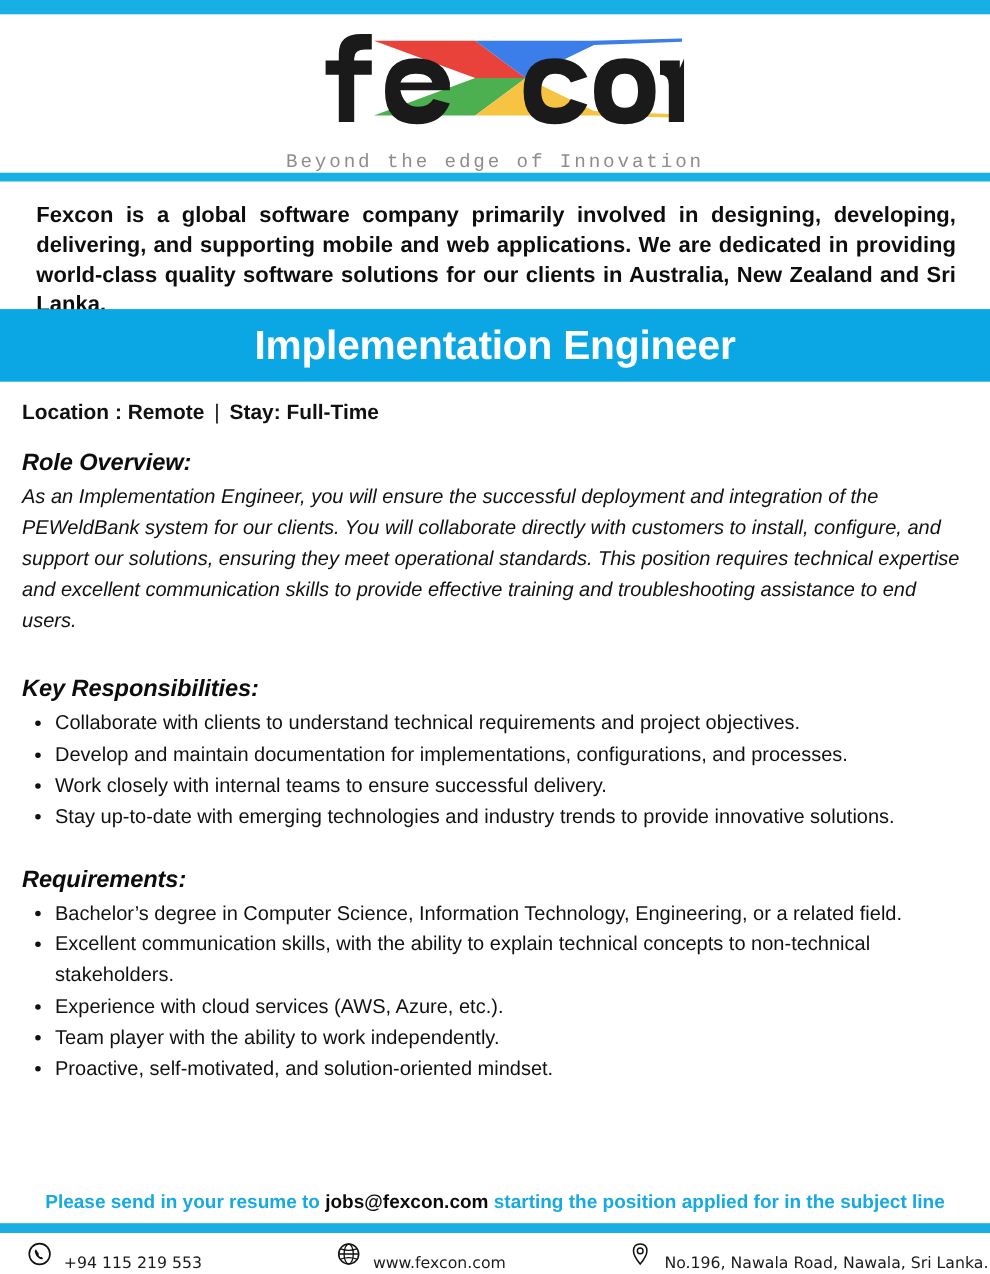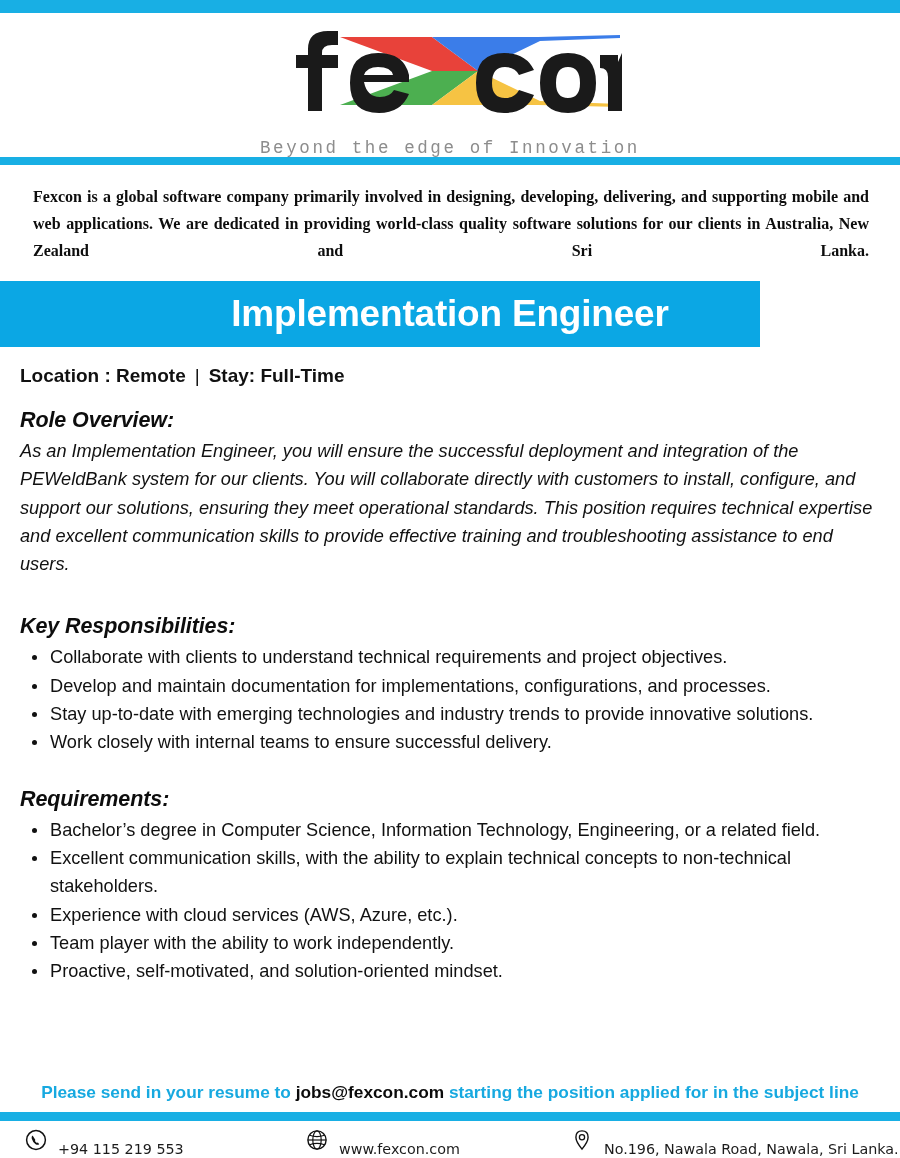--- a/index.html
+++ b/index.html
@@ -63,38 +63,38 @@
     letter-spacing: 2.6px;
     color: #8d8d8d;
     white-space: nowrap;
   }
 
   
   .intro {
     position: absolute;
     left: 33px; top: 183px;
     width: 836px;
-    font-family: Liberation Serif, serif;
-    font-weight: bold;
-    font-size: 16px;
+    font-family: Liberation Sans, sans-serif;
+    font-weight: bold;
+    font-size: 20px;
     line-height: 27px;
     color: #0d0d0d;
     text-align: justify;
   }
   .intro::after {
     content: "";
     display: inline-block;
     width: 100%;
   }
 
   
   .banner {
     position: absolute;
     left: 0; top: 281px;
-    width: 760px; height: 66px;
+    width: 900px; height: 66px;
     background: #0BA7E4;
   }
   .banner-title {
     position: absolute;
     left: 0; top: 0;
     width: 900px;
     line-height: 66px;
     text-align: center;
     color: #ffffff;
     font-family: "Liberation Sans", sans-serif;
@@ -282,22 +282,22 @@
       <p class="overview-text">As an Implementation Engineer, you will ensure the successful deployment and integration of the PEWeldBank system for our clients. You will collaborate directly with customers to install, configure, and support our solutions, ensuring they meet operational standards. This position requires technical expertise and excellent communication skills to provide effective training and troubleshooting assistance to end users.</p>
     </div>
 
     <div class="gap-a"></div>
 
     <div>
       <div class="sec-heading">Key Responsibilities:</div>
       <ul class="bullets">
           <li>Collaborate with clients to understand technical requirements and project objectives.</li>
           <li>Develop and maintain documentation for implementations, configurations, and processes.</li>
+          <li>Work closely with internal teams to ensure successful delivery.</li>
           <li>Stay up-to-date with emerging technologies and industry trends to provide innovative solutions.</li>
-          <li>Work closely with internal teams to ensure successful delivery.</li>
         </ul>
     </div>
 
     <div class="gap-b"></div>
 
     <div>
       <div class="sec-heading">Requirements:</div>
       <ul class="bullets">
           <li>Bachelor’s degree in Computer Science, Information Technology, Engineering, or a related field.</li>
           <li>Excellent communication skills, with the ability to explain technical concepts to non-technical stakeholders.</li>

